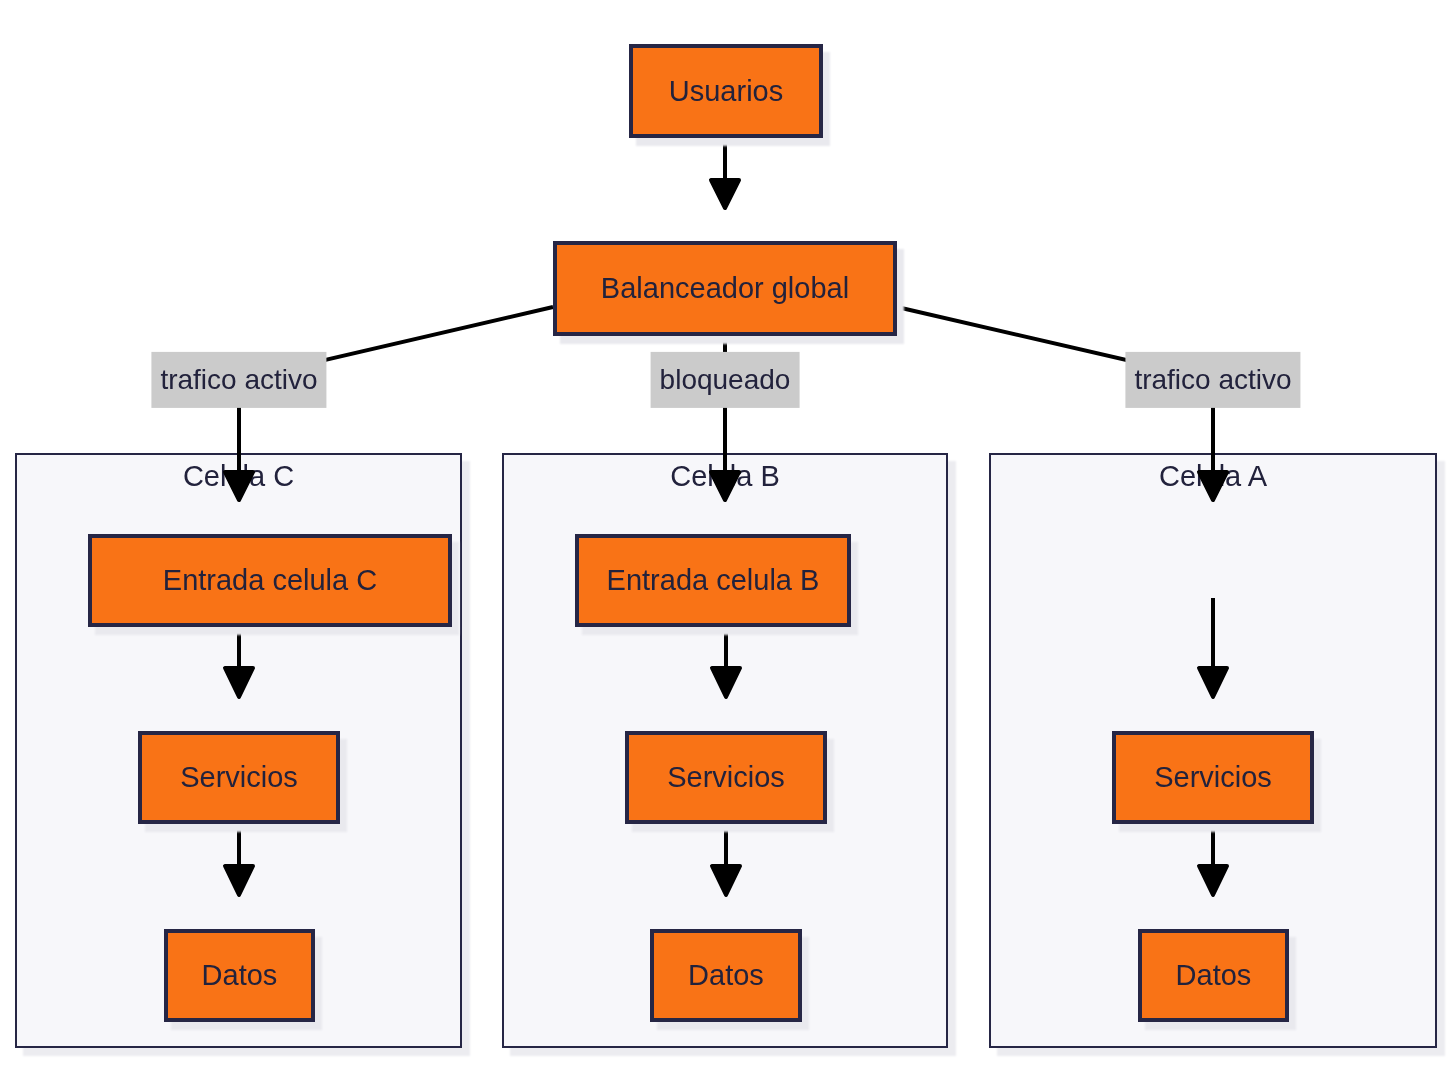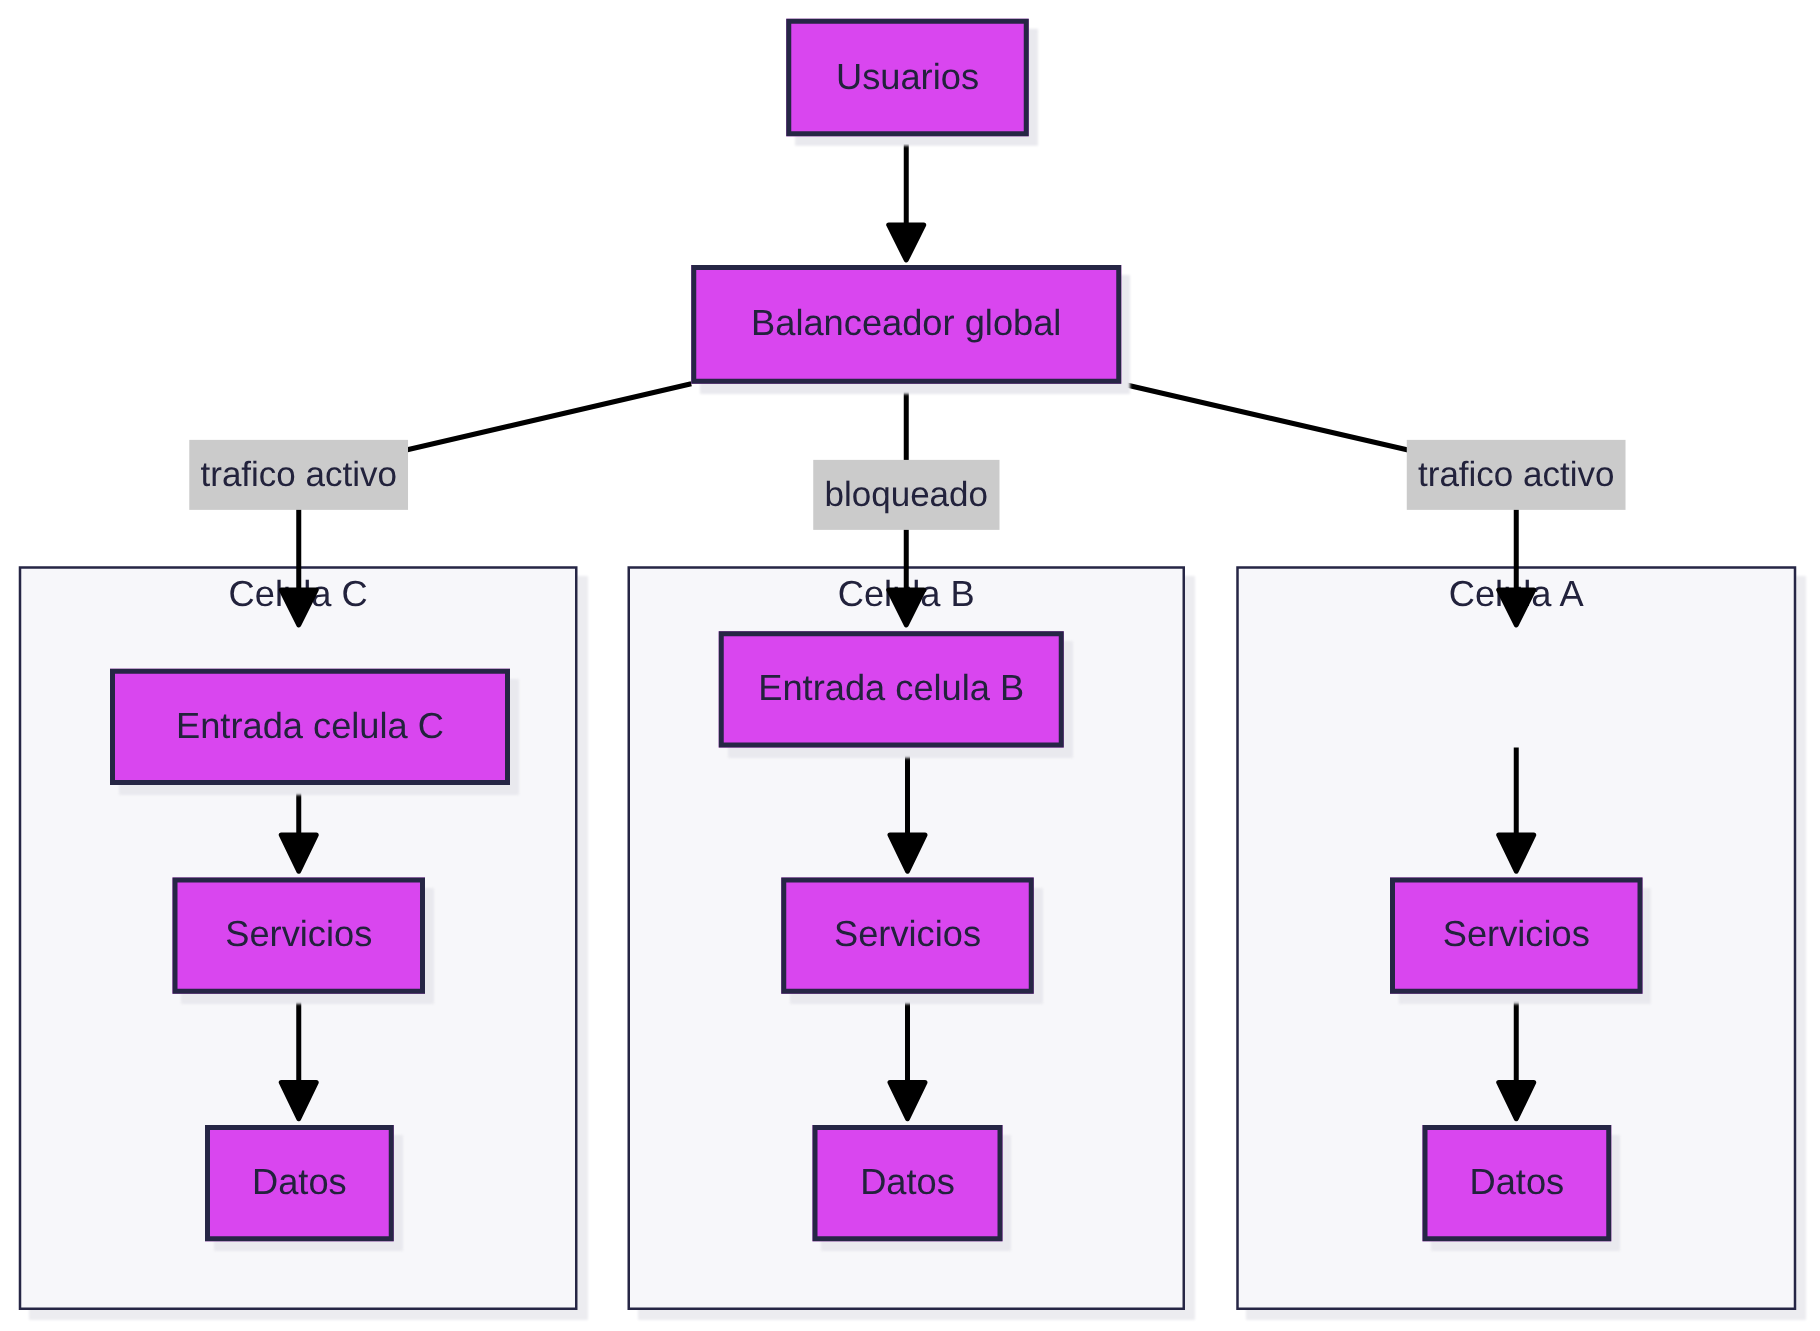--- a/index.html
+++ b/index.html
@@ -46,31 +46,32 @@
     background: #cbcbcb;
     color: #22223c;
     font-size: 28px;
     line-height: 1.15;
     padding: 12px 9px;
     white-space: nowrap;
     z-index: 3;
   }
   .node {
     position: absolute;
-    background: #d946ef;
+    background: #f97316;
     border: 4px solid #262645;
     box-shadow: 7px 8px 2px #e9e9ee;
     box-sizing: border-box;
     display: flex;
     align-items: center;
     justify-content: center;
     font-size: 29px;
     white-space: nowrap;
     z-index: 4;
     color: #22223c;
+    margin-top: 29px;
   }
 </style>
 </head>
 <body>
 
 <div class="canvas">
 
   <div class="subgraph" style="left:15px; top:453px; width:447px; height:595px;">
     <div class="subgraph-title">Celula C</div>
   </div>
@@ -127,31 +128,31 @@
         <polygon points="1199,668 1227,668 1213,697"></polygon>
       </g>
       <g>
         <line x1="1213" y1="795" x2="1213" y2="868"></line>
         <polygon points="1199,866 1227,866 1213,895"></polygon>
       </g>
     </g>
   </svg>
 
   <div class="edge-label" style="left:239px; top:380px;">trafico activo</div>
-  <div class="edge-label" style="left:725px; top:396px;">bloqueado</div>
+  <div class="edge-label" style="left:725px; top:380px;">bloqueado</div>
   <div class="edge-label" style="left:1213px; top:380px;">trafico activo</div>
 
   <div class="node" style="left:629px; top:15px; width:194px; height:94px;">
     <span>Usuarios</span>
   </div>
   <div class="node" style="left:553px; top:212px; width:344px; height:95px;">
     <span>Balanceador global</span>
   </div>
 
-  <div class="node" style="left:88px; top:535px; width:320px; height:93px;">
+  <div class="node" style="left:88px; top:505px; width:364px; height:93px;">
     <span>Entrada celula C</span>
   </div>
   <div class="node" style="left:138px; top:702px; width:202px; height:93px;">
     <span>Servicios</span>
   </div>
   <div class="node" style="left:164px; top:900px; width:151px; height:93px;">
     <span>Datos</span>
   </div>
 
   <div class="node" style="left:575px; top:505px; width:276px; height:93px;">

